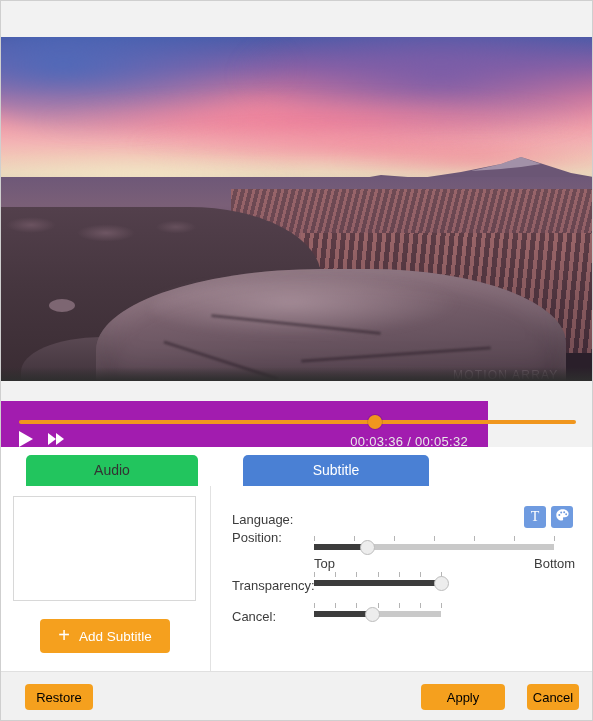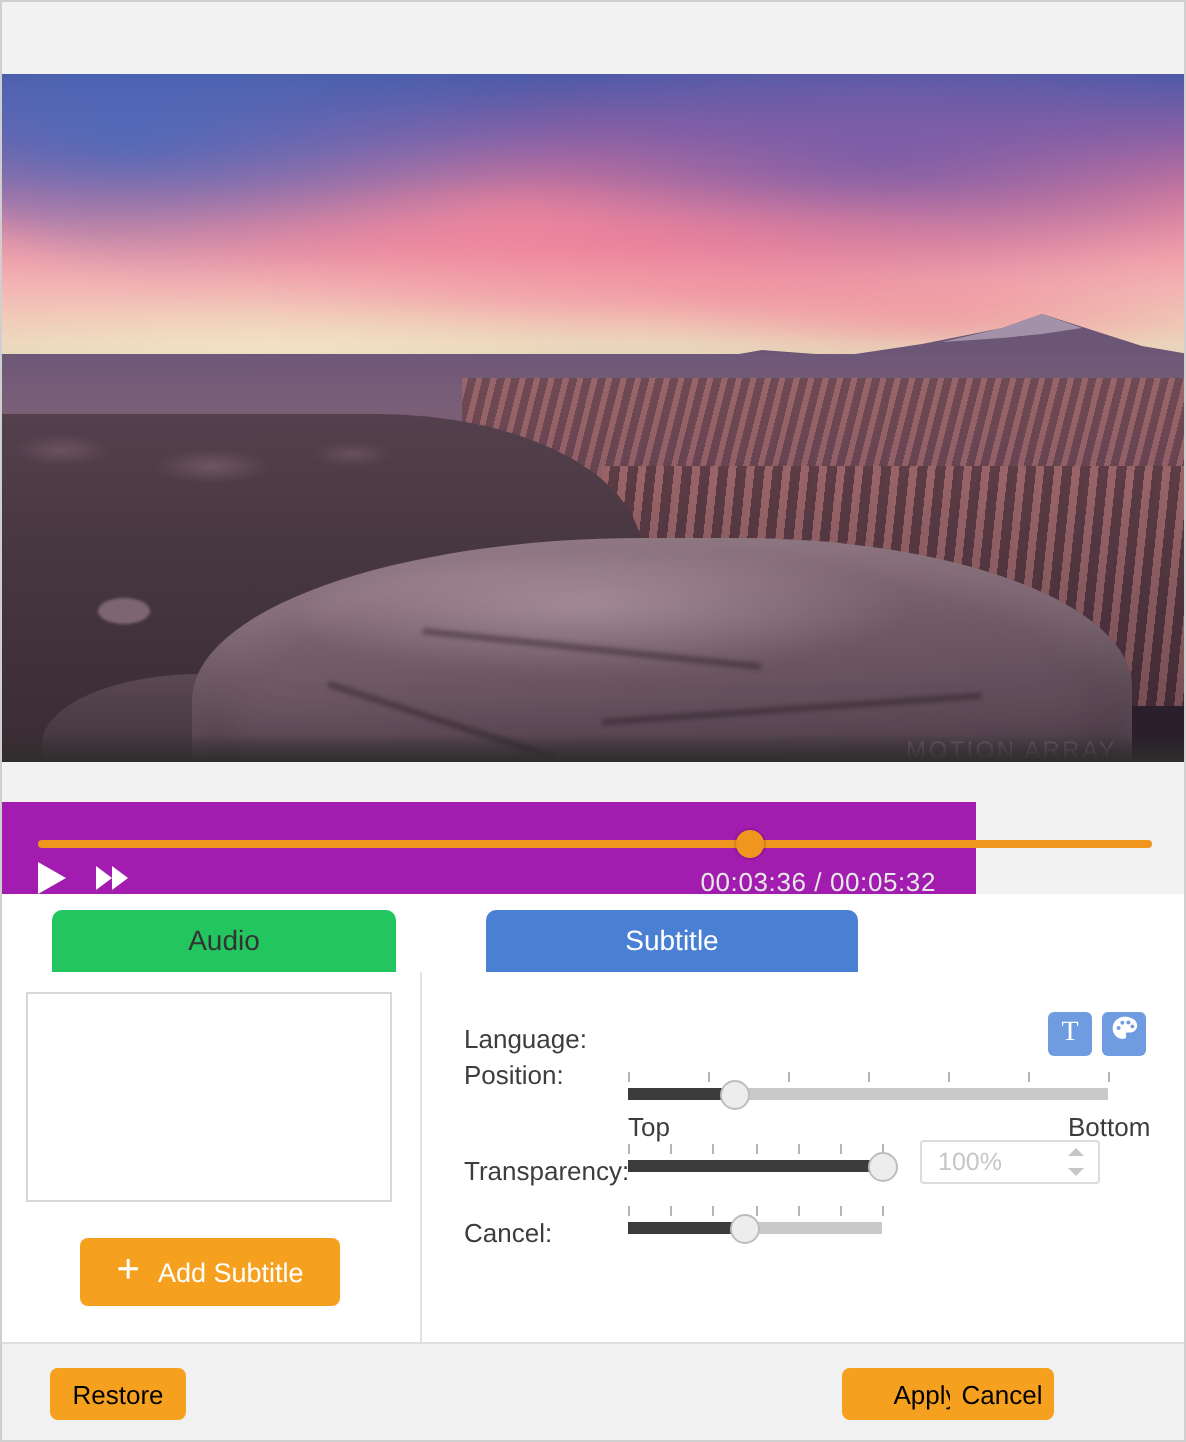--- a/index.html
+++ b/index.html
@@ -516,21 +516,21 @@
     border: none;
     border-radius: 4px;
     color: #000000;
     font-size: 13px;
     font-family: "Liberation Sans", sans-serif;
     cursor: pointer;
     padding: 0;
   }
   .btn-restore { left: 24px; width: 68px; }
   .btn-apply { left: 420px; width: 84px; }
-  .btn-cancel { left: 474px; width: 52px; }
+  .btn-cancel { left: 526px; width: 52px; }
 </style>
 </head>
 <body>
 
 <div id="app">
 
 
   <div class="video-area">
     <div class="sky"></div>
     <div class="sky-streak sky-blue-l"></div>
@@ -642,27 +642,20 @@
             <div class="tick" style="left: 33.3333%;"></div>
             <div class="tick" style="left: 50%;"></div>
             <div class="tick" style="left: 66.6667%;"></div>
             <div class="tick" style="left: 83.3333%;"></div>
             <div class="tick" style="left: 100%;"></div>
           </div>
         <div class="slider-track"></div>
         <div class="slider-fill" id="fill-transparency" style="width: 100%;"></div>
         <div class="slider-handle" id="handle-transparency" style="left: 100%;"></div>
       </div>
-      <div class="spinner spinner-transparency">
-        <div class="spinner-value">100%</div>
-        <div class="spinner-arrows">
-          <div class="spin-up"></div>
-          <div class="spin-down"></div>
-        </div>
-      </div>
 
       <div class="field-label lbl-delay">Cancel:</div>
       <div class="slider slider-delay">
         <div class="slider-ticks" id="ticks-delay">
             <div class="tick" style="left: 0%;"></div>
             <div class="tick" style="left: 16.6667%;"></div>
             <div class="tick" style="left: 33.3333%;"></div>
             <div class="tick" style="left: 50%;"></div>
             <div class="tick" style="left: 66.6667%;"></div>
             <div class="tick" style="left: 83.3333%;"></div>

